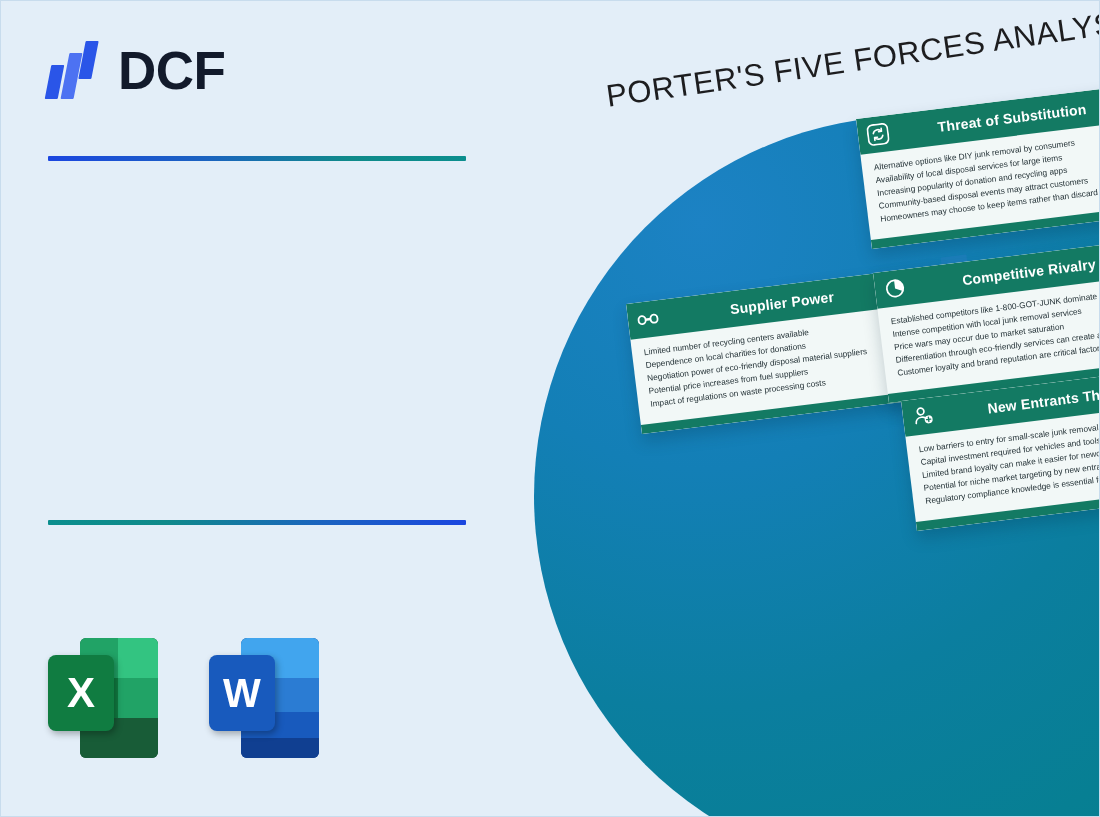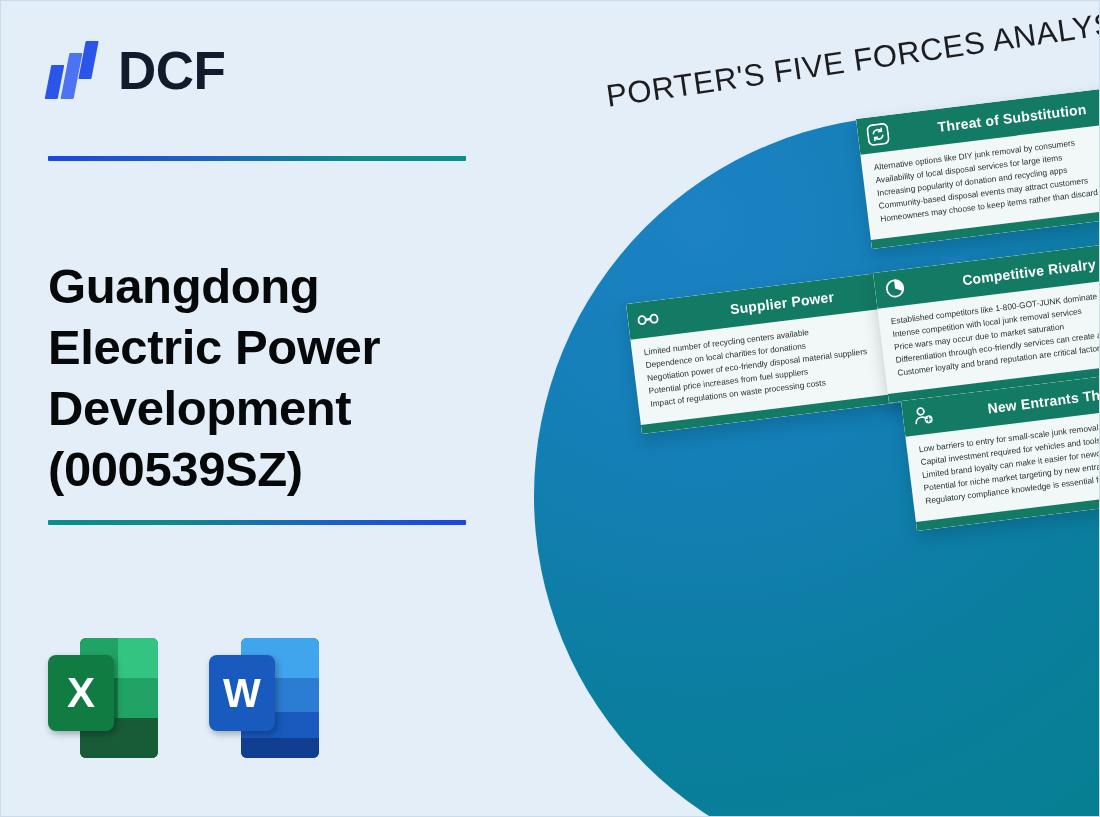--- a/index.html
+++ b/index.html
@@ -277,21 +277,20 @@
       <span class="logo-mark">
         <i class="b1"></i>
           <i class="b2"></i>
           <i class="b3"></i>
       </span>
       <span class="logo-text">DCF</span>
     </div>
 
     <div class="rule top"></div>
 
-    <h1 class="page-title">Guangdong Electric Power Development (000539SZ)</h1>
 
     <div class="rule bottom"></div>
 
     <div class="icon-row">
       <span class="office-icon">
         <span class="xl-page">
           <i class="q q1"></i>
             <i class="q q2"></i>
             <i class="q q3"></i>
             <i class="q q4"></i>

